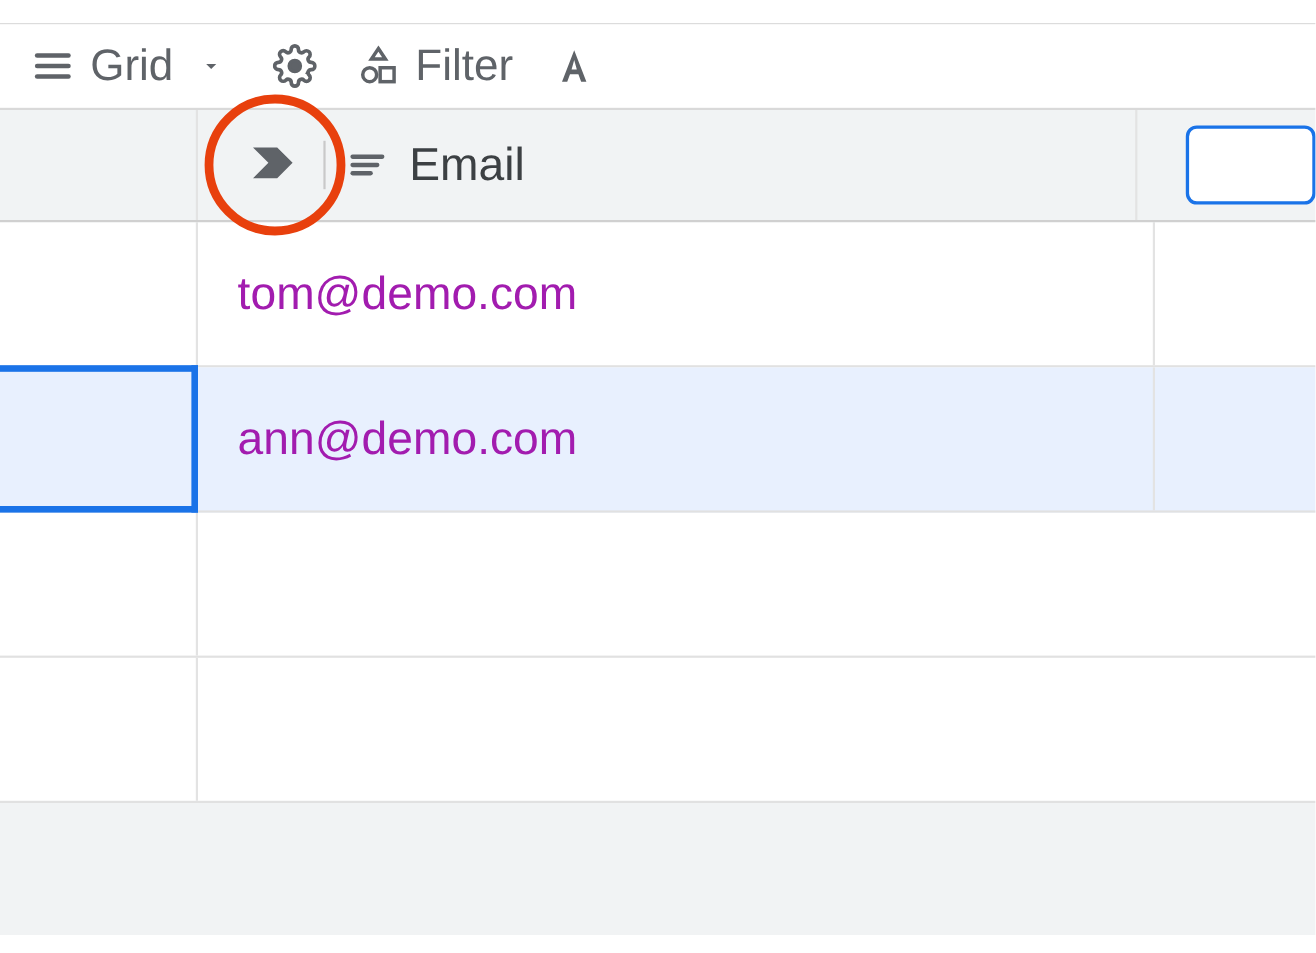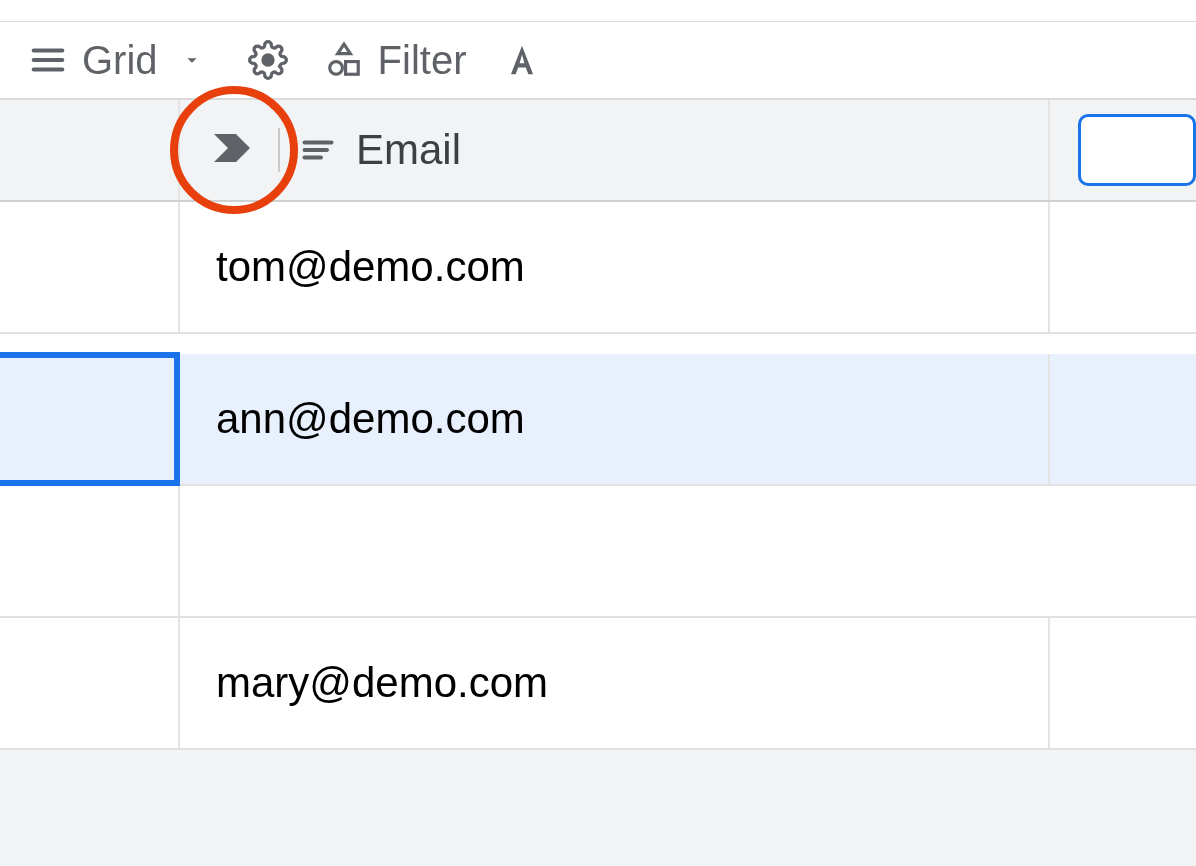--- a/index.html
+++ b/index.html
@@ -51,20 +51,21 @@
   .tb-dropdown-caret svg { width: 22px; height: 22px; }
 
   
   .header-row {
     height: 102px;
     background: #f1f3f4;
     border-bottom: 2px solid #d0d0d0;
     display: flex;
     align-items: stretch;
     position: relative;
+    gap: 16px;
   }
   .left-gutter {
     width: 180px;
     flex-shrink: 0;
     border-right: 2px solid #e3e3e3;
   }
   .email-header {
     flex: 1;
     display: flex;
     align-items: center;
@@ -128,31 +129,30 @@
     width: 180px;
     flex-shrink: 0;
     border-right: 2px solid #e3e3e3;
   }
   .row-cell {
     flex: 1;
     display: flex;
     align-items: center;
     padding-left: 36px;
     font-size: 42px;
-    color: #000000;
+    color: #a21caf;
     border-right: 2px solid #e3e3e3;
     min-width: 0;
   }
   .row-right {
     width: 146px;
     flex-shrink: 0;
   }
   .data-row.selected {
     background: #e8f0fe;
-    margin-top: 20px;
   }
   .data-row.selected .row-gutter {
     position: relative;
     border: 6px solid #1a73e8;
     border-left: none;
     border-right: 6px solid #1a73e8;
     margin-top: -2px;
     margin-bottom: -2px;
     background: #e8f0fe;
   }
@@ -265,23 +265,20 @@
       <div class="row-right"></div>
     </div>
 
     <div class="data-row">
       <div class="row-gutter"></div>
       <div class="row-right"></div>
     </div>
 
     <div class="data-row">
       <div class="row-gutter"></div>
-      <div class="row-cell">
-        <span>mary@demo.com</span>
-      </div>
       <div class="row-right"></div>
     </div>
 
   </div>
 
   <div class="bottom-area" style="height:120px;"></div>
 
 </div>
 
 </body></html>

